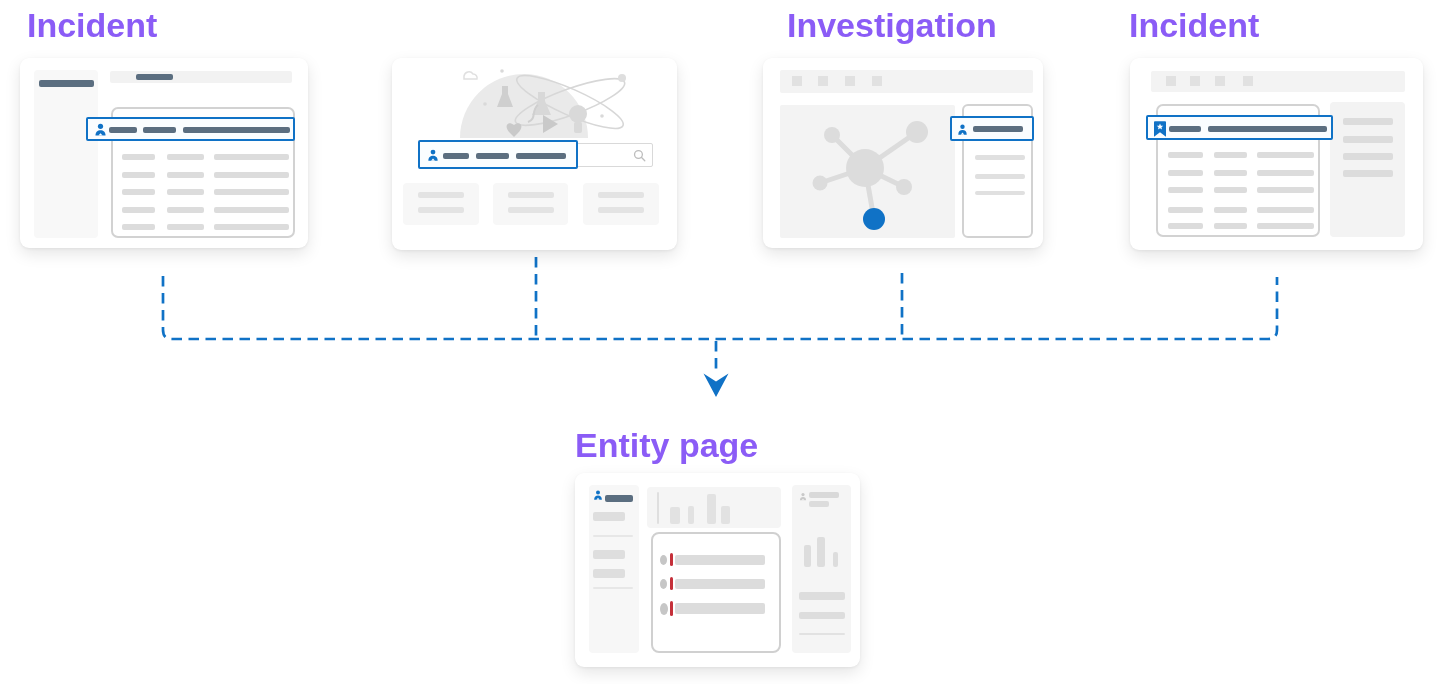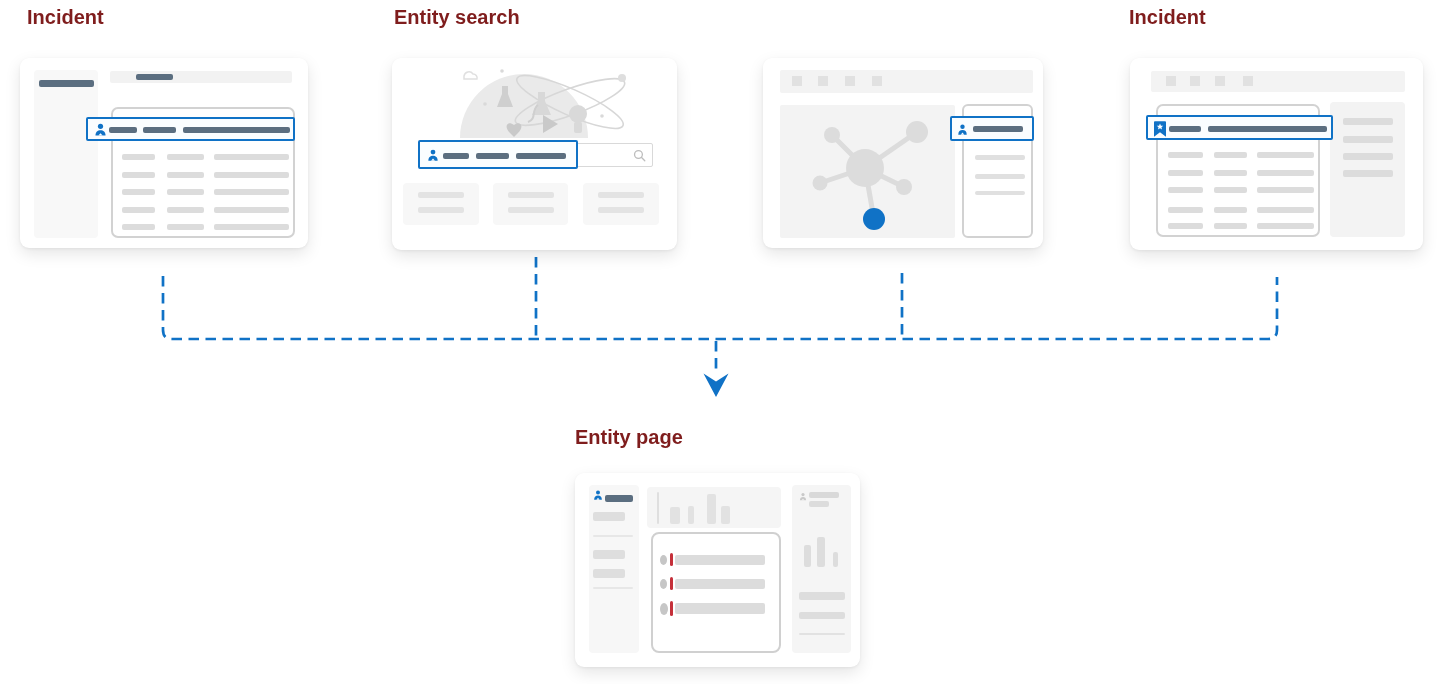--- a/index.html
+++ b/index.html
@@ -3,21 +3,21 @@
 <meta charset="utf-8">
 <style>
   :root{ --accent:#1072c6; --slate:#5b6e80; --red:#c5303a; }
   *{ box-sizing:border-box; margin:0; padding:0; }
   body{ background:#fff; }
   .stage{ position:relative; width:1446px; height:684px; background:#fff; overflow:hidden;
           font-family:"Liberation Sans", sans-serif; }
   .abs{ position:absolute; }
   .card{ position:absolute; background:#fff; border-radius:9px;
          box-shadow:0 1px 3px rgba(0,0,0,.06), 0 6px 16px rgba(0,0,0,.10); }
-  .title{ position:absolute; font-weight:700; font-size:20px; color:#7f1d1d; white-space:nowrap; }
+  .title{ position:absolute; font-weight:700; font-size:34px; color:#8b5cf6; white-space:nowrap; }
   .bar{ position:absolute; background:#dcdcdc; border-radius:2px; }
   .slate{ background:var(--slate); }
   .fill{ position:absolute; background:#f4f4f4; border-radius:4px; }
   .outline{ position:absolute; background:#fff; border:2px solid #d2d2d2; border-radius:7px; }
   .hl{ position:absolute; background:#fafdff; border:2.5px solid var(--accent); border-radius:2px; }
   .sq{ position:absolute; width:10px; height:10px; background:#e1e1e1; }
   .icon{ position:absolute; }
   .icon svg{ display:block; width:100%; height:100%; }
   .dash{ stroke:var(--accent); stroke-width:2.7; stroke-dasharray:10.5 6.5; fill:none; }
   .searchbox{ position:absolute; background:#fff; border:1.5px solid #d9d9d9; border-radius:2px; }
@@ -29,21 +29,21 @@
 
   <svg class="abs" style="left:0;top:0" width="1446" height="684" viewBox="0 0 1446 684">
     <path class="dash" d="M163,276 L163,330 Q163,339 172,339 L1268,339 Q1277,339 1277,330 L1277,277"></path>
     <path class="dash" d="M536,257 L536,338"></path>
     <path class="dash" d="M902,273 L902,338"></path>
     <path class="dash" d="M716,341 L716,371"></path>
     <path d="M703.5,373.5 L716,381.5 L728.5,373.5 L716,397 Z" fill="var(--accent)"></path>
   </svg>
 
   <div class="title" style="left:27px;top:6px">Incident</div>
-  <div class="title" style="left:394px;top:6px">Entity search</div>
+  <div class="title" style="left:787px;top:6px">Investigation</div>
   <div class="title" style="left:1129px;top:6px">Incident</div>
   <div class="title" style="left:575px;top:426px">Entity page</div>
 
   <div class="card" style="left:20px;top:58px;width:288px;height:190px">
     <div class="fill" style="left:14px;top:12px;width:64px;height:168px;background:#f8f8f8">
       <div class="bar slate" style="left:5px;top:10px;width:55px;height:7px"></div>
     </div>
     <div class="fill" style="left:90px;top:13px;width:182px;height:12px;background:#f2f2f2;border-radius:2px">
       <div class="bar slate" style="left:26px;top:3px;width:37px;height:6px"></div>
     </div>

